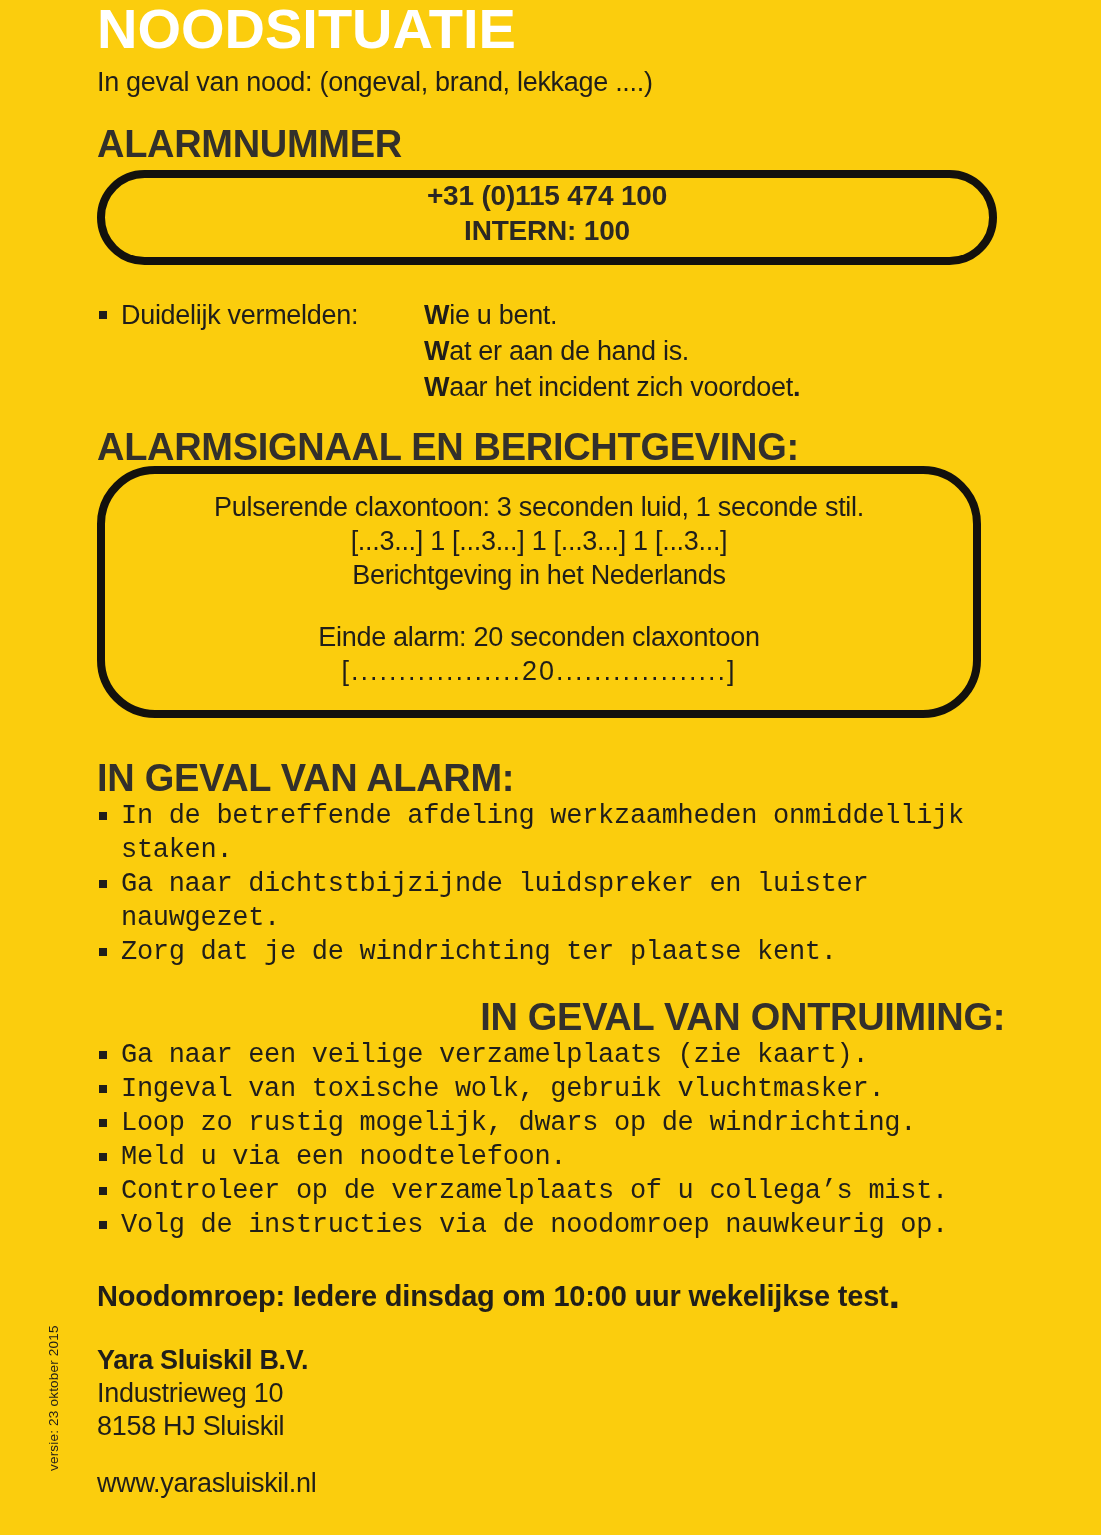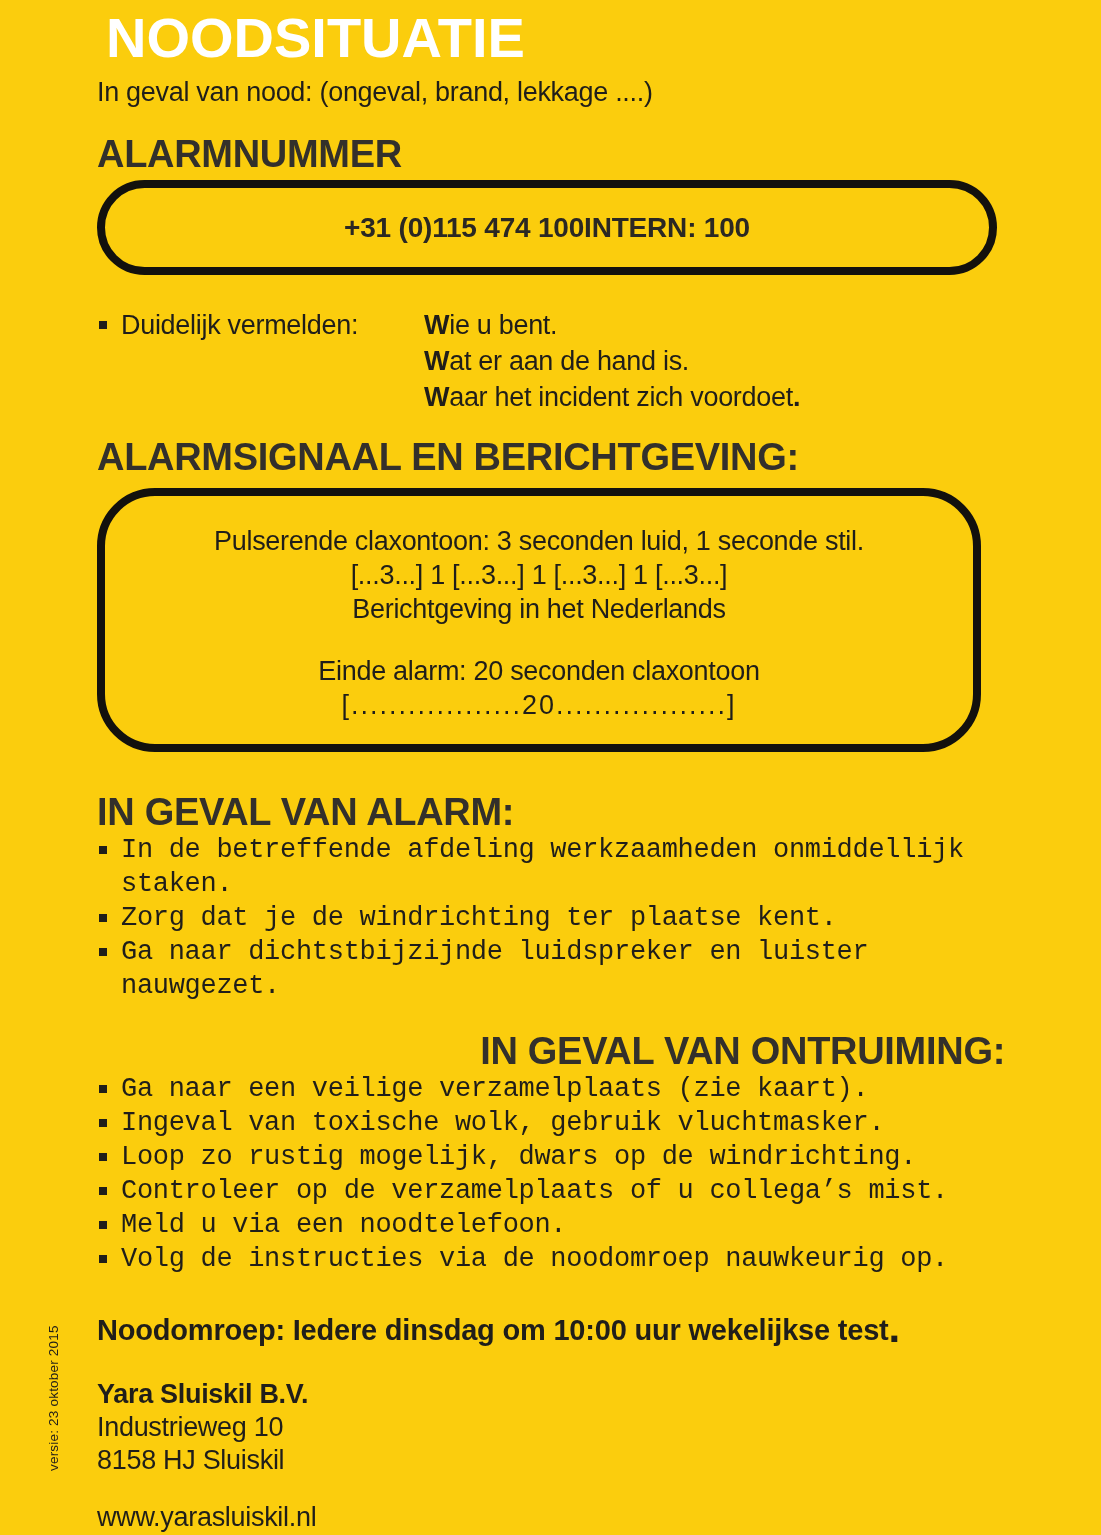--- a/index.html
+++ b/index.html
@@ -15,58 +15,58 @@
     width:1101px;height:1535px;
     background:var(--bg);
     font-family:"Liberation Sans", sans-serif;
     color:var(--ink);
     position:relative;overflow:hidden;
     letter-spacing:-0.3px;
   }
   .content{padding:0 96px 0 97px;}
 
   .title{
-    margin:9px;
+    margin:0;
     font-size:56px;line-height:58px;
     font-weight:bold;color:var(--white);
     letter-spacing:0;
   }
   .subtitle{margin:8px 0 0;font-size:27px;line-height:32px;}
 
   .section-heading{
     margin:0;font-size:38px;line-height:32px;
     font-weight:bold;color:var(--heading);
   }
   .mt-alarmnr{margin-top:30px;}
   .mt-signaal{margin-top:26px;}
   .mt-alarm{margin-top:44px;}
   .mt-ontruiming{margin-top:32px;text-align:right;}
 
   .pill{
     margin-top:10px;width:900px;height:95px;
     border:8px solid var(--line);border-radius:50px;
-    display:flex;flex-direction:row;align-items:center;justify-content:center;
+    display:flex;flex-direction:column;align-items:center;
   }
   .pill-line{
     font-size:28px;line-height:35px;font-weight:bold;color:#2B2823;
     letter-spacing:-0.2px;
   }
 
   .vermelden{margin-top:32px;display:flex;font-size:27px;line-height:36px;}
   .bullet{
     width:8px;height:8px;background:var(--ink);
     display:inline-block;flex:none;margin:14px 14px 0 2px;
   }
   .vermelden-label{width:303px;flex:none;}
   .w-line b{font-weight:bold;}
 
   .signal-box{
-    margin-top:15px;width:884px;
+    margin-top:3px;width:884px;
     border:8px solid var(--line);border-radius:58px;
-    padding:28px 10px 22px;
+    padding:16px 10px 22px;
     text-align:center;font-size:27px;line-height:34px;
   }
   .signal-gap{height:28px;}
   .dotted-line{letter-spacing:2px;}
 
   ul.bullets{list-style:none;margin:5px 0 0;padding:0;font-size:27px;}
   ul.bullets li{display:flex;line-height:34px;font-family:Liberation Mono, monospace;}
   ul.bullets .bullet{margin-top:13px;}
 
   .announce{
@@ -123,49 +123,49 @@
   </div>
 
   <h2 class="section-heading mt-alarm">IN GEVAL VAN ALARM:</h2>
   <ul class="bullets">
     <li>
         <span class="bullet"></span>
         <span>In de betreffende afdeling werkzaamheden onmiddellijk staken.</span>
       </li>
     <li>
         <span class="bullet"></span>
-        <span>Zorg dat je de windrichting ter plaatse kent.</span>
+        <span>Ga naar dichtstbijzijnde luidspreker en luister nauwgezet.</span>
       </li>
     <li>
         <span class="bullet"></span>
-        <span>Ga naar dichtstbijzijnde luidspreker en luister nauwgezet.</span>
+        <span>Zorg dat je de windrichting ter plaatse kent.</span>
       </li>
   </ul>
 
   <h2 class="section-heading mt-ontruiming">IN GEVAL VAN ONTRUIMING:</h2>
   <ul class="bullets">
     <li>
         <span class="bullet"></span>
         <span>Ga naar een veilige verzamelplaats (zie kaart).</span>
       </li>
     <li>
         <span class="bullet"></span>
         <span>Ingeval van toxische wolk, gebruik vluchtmasker.</span>
       </li>
     <li>
         <span class="bullet"></span>
         <span>Loop zo rustig mogelijk, dwars op de windrichting.</span>
       </li>
     <li>
         <span class="bullet"></span>
-        <span>Controleer op de verzamelplaats of u collega’s mist.</span>
+        <span>Meld u via een noodtelefoon.</span>
       </li>
     <li>
         <span class="bullet"></span>
-        <span>Meld u via een noodtelefoon.</span>
+        <span>Controleer op de verzamelplaats of u collega’s mist.</span>
       </li>
     <li>
         <span class="bullet"></span>
         <span>Volg de instructies via de noodomroep nauwkeurig op.</span>
       </li>
   </ul>
 
   <div class="announce"><span>Noodomroep: Iedere dinsdag om 10:00 uur wekelijkse test</span><span class="big-period">.</span></div>
 
   <div class="footer">

